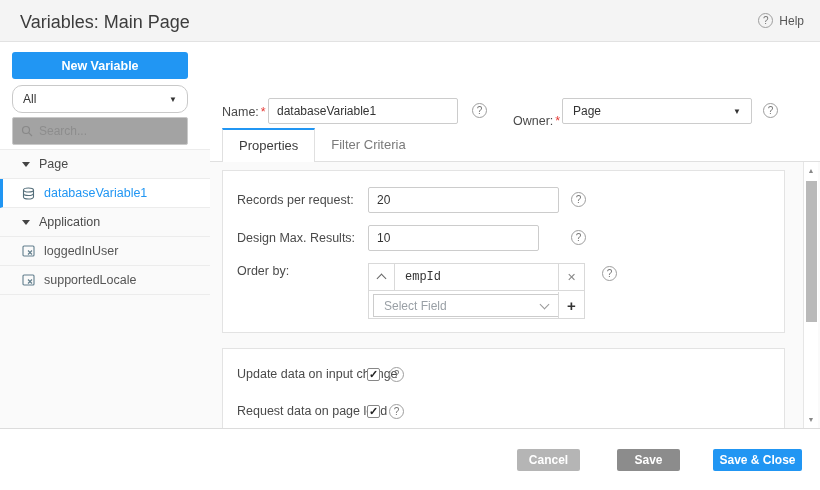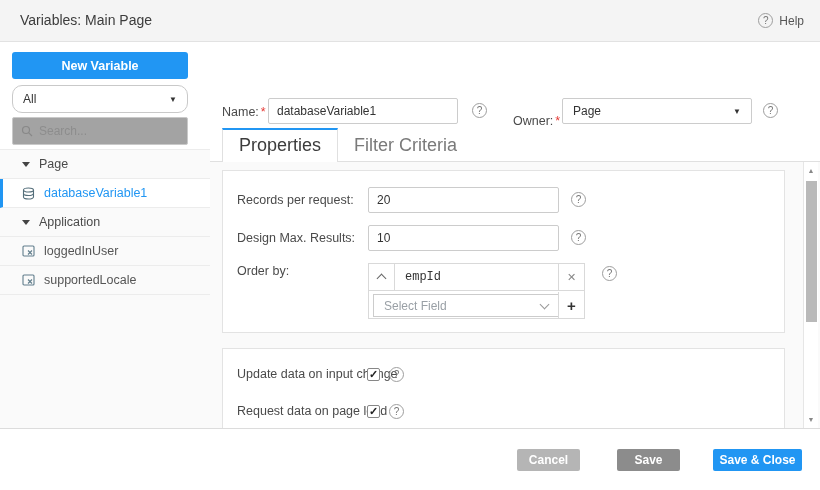--- a/index.html
+++ b/index.html
@@ -2,21 +2,21 @@
 <html><head>
 <meta charset="utf-8">
 <style>
   * { margin:0; padding:0; box-sizing:border-box; }
   html,body { width:820px; height:490px; }
   body { font-family:"Liberation Sans", sans-serif; font-size:12px; color:#444; background:#fff; }
   .window { position:relative; width:820px; height:490px; overflow:hidden; background:#fff; }
 
   
   .header { position:absolute; left:0; top:0; width:820px; height:42px; background:#f4f4f4; border-bottom:1px solid #e2e2e2; }
-  .title { position:absolute; left:20px; top:12px; font-size:14px; color:#3c3c3c; font-weight:500; }
+  .title { position:absolute; left:20px; top:12px; font-size:18px; color:#3c3c3c; font-weight:500; }
   .help-btn { position:absolute; right:16px; top:13px; display:flex; align-items:center; gap:6px; cursor:pointer; color:#555; }
 
   
   .help-ic { width:15px; height:15px; border:1px solid #9e9e9e; border-radius:50%; color:#757575; font-size:10px; line-height:13px; text-align:center; display:inline-block; background:#fff0; flex:none; }
 
   
   .body-bg { position:absolute; left:0; top:42px; width:820px; height:386px; background:#ebebeb; }
 
   
   .sidebar { position:absolute; left:0; top:42px; width:228px; height:386px; background:#fff; border-right:1px solid #dcdcdc; }
@@ -40,21 +40,21 @@
   .req { color:#e53935; margin-left:2px; }
   .text-input { position:absolute; height:26px; border:1px solid #ccc; border-radius:2px; padding:0 8px; font:12px "Liberation Sans",sans-serif; color:#333; background:#fff; outline:none; }
   .sel { position:absolute; height:26px; border:1px solid #ccc; border-radius:2px; background:#fff; display:flex; align-items:center; padding:0 10px; color:#333; cursor:pointer; }
   .sel .arrow { margin-left:auto; font-size:8px; color:#333; }
   .val { position:absolute; font-weight:700; color:#333; font-size:12.5px; white-space:nowrap; }
   .help-abs { position:absolute; cursor:pointer; }
 
   
   .tabbar { position:absolute; left:210px; top:128px; width:610px; height:34px; background:#fff; display:flex; padding-left:12px; }
   .tabbar::after { content:""; position:absolute; left:0; right:0; bottom:0; height:1px; background:#e0e0e0; }
-  .tab { padding:0 16px; line-height:34px; color:#7a7a7a; font-size:18px; cursor:pointer; position:relative; }
+  .tab { padding:0 16px; line-height:34px; color:#7a7a7a; font-size:13px; cursor:pointer; position:relative; }
   .tab.active { background:#fff; border:1px solid #e0e0e0; border-top:2px solid #2196f3; border-bottom:none; color:#3c3c3c; z-index:1; line-height:31px; }
 
   
   .content { position:absolute; left:210px; top:162px; width:610px; height:266px; background:#fafafa; }
   .panel { position:absolute; left:12px; width:563px; background:#fff; border:1px solid #e3e3e3; }
   .panel1 { top:8px; height:163px; }
   .panel2 { top:186px; height:81px; }
   .p-lbl { position:absolute; left:14px; font-size:12.5px; color:#4a4a4a; white-space:nowrap; }
 
   
@@ -172,21 +172,21 @@
   </div>
 
   <div class="content">
 
     <div class="panel panel1">
       <span class="p-lbl" style="top:22px;">Records per request:</span>
       <input class="text-input" style="left: 145px; top: 16px; width: 191px;" type="text" value="20">
       <span class="help-ic help-abs" style="left:348px; top:21px;">?</span>
 
       <span class="p-lbl" style="top:60px;text-align:center;">Design Max. Results:</span>
-      <input class="text-input" style="left: 145px; top: 54px; width: 191px;" type="text" value="10">
+      <input class="text-input" style="left: 145px; top: 54px; width: 171px;" type="text" value="10">
       <span class="help-ic help-abs" style="left:348px; top:59px;">?</span>
 
       <span class="p-lbl" style="top:93px;">Order by:</span>
       <div class="ob">
         <div class="ob-row1">
           <span class="ob-sort">
               <span class="chev-up"></span>
             </span>
           <span class="ob-field">empId</span>
         </div>

